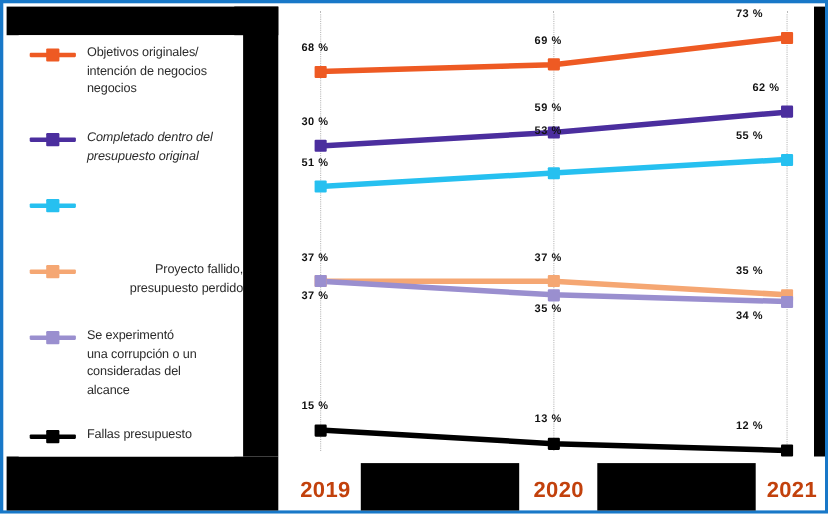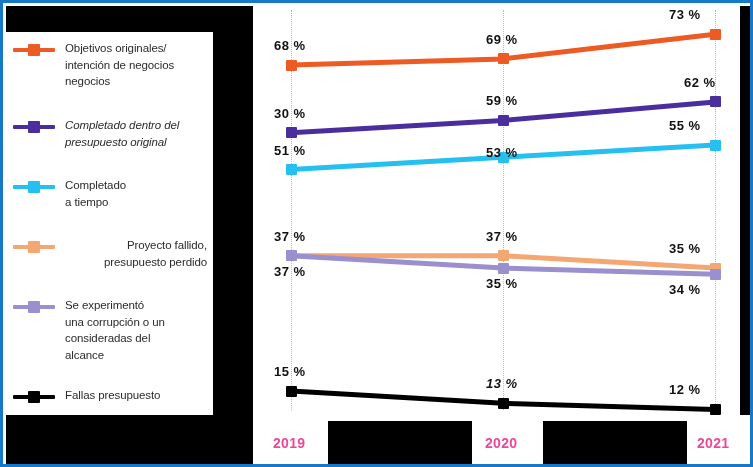--- a/index.html
+++ b/index.html
@@ -13,21 +13,21 @@
     background:#ffffff;
     overflow:hidden;
   }
 
   
   .blackblock{position:absolute;background:#000;}
 
   
   #legend{
     position:absolute;
-    left:0;top:29px;
+    left:14px;top:29px;
     width:204px;height:383px;
     background:#ffffff;
     box-sizing:border-box;
     z-index:5;
   }
   .legend-row{
     position:absolute;
     left:0;width:204px;
     display:flex;
     align-items:flex-start;
@@ -65,32 +65,32 @@
     z-index:1;
   }
   .gridline{
     position:absolute;
     top:4px;height:400px;
     width:0;
     border-left:1.5px dotted #b9b9b9;
   }
   .pt-label{
     position:absolute;
-    font-size:13px;
+    font-size:10px;
     font-weight:bold;
     color:#111;
     white-space:nowrap;
     letter-spacing:0.5px;
     z-index:4;
   }
   .yr-label{
     position:absolute;
-    font-size:14px;
+    font-size:20px;
     font-weight:bold;
-    color:#ec4899;
+    color:#c2410c;
     letter-spacing:0.3px;
     z-index:6;
   }
   .marker{
     position:absolute;
     width:11px;height:11px;
     margin-left:-5.5px;margin-top:-5.5px;
     border-radius:1px;
     z-index:3;
   }
@@ -130,24 +130,20 @@
       <span class="lgd-text">
         <span>Completado dentro del</span><br>
         <span>presupuesto original</span>
       </span>
     </div>
 
     <div class="legend-row" style="top:145px;">
       <span class="lgd-marker">
         <span class="bar" style="background:#26C0F0"></span>
         <span class="sq" style="background:#26C0F0"></span>
-      </span>
-      <span class="lgd-text">
-        <span>Completado</span><br>
-        <span>a tiempo</span>
       </span>
     </div>
 
     <div class="legend-row" style="top:205px;text-align:right;">
       <span class="lgd-marker">
         <span class="bar" style="background:#F5A773"></span>
         <span class="sq" style="background:#F5A773"></span>
       </span>
       <span class="lgd-text">
         <span>Proyecto fallido,</span><br>
@@ -213,30 +209,30 @@
         <div class="marker" style="left: 499px; top: 403.45px; background: rgb(0, 0, 0);"></div>
       </div>
     <div id="ptlabels">
         <span class="pt-label" style="top: 32.05px; left: 58px;">68 %</span>
         <span class="pt-label" style="top: 25.9px; left: 270px;">69 %</span>
         <span class="pt-label" style="top: 1.3px; left: 453px;">73 %</span>
         <span class="pt-label" style="top: 99.7px; left: 58px;">30 %</span>
         <span class="pt-label" style="top: 87.4px; left: 270px;">59 %</span>
         <span class="pt-label" style="top: 68.95px; left: 468px;">62 %</span>
         <span class="pt-label" style="top: 136.6px; left: 58px;">51 %</span>
-        <span class="pt-label" style="top: 139px; left: 270px;">53 %</span>
+        <span class="pt-label" style="top: 108px; left: 270px;">53 %</span>
         <span class="pt-label" style="top: 112px; left: 453px;">55 %</span>
         <span class="pt-label" style="top: 222.7px; left: 58px;">37 %</span>
         <span class="pt-label" style="top: 222.7px; left: 270px;">37 %</span>
         <span class="pt-label" style="top: 235px; left: 453px;">35 %</span>
         <span class="pt-label" style="top: 257.7px; left: 58px;">37 %</span>
         <span class="pt-label" style="top: 270px; left: 270px;">35 %</span>
         <span class="pt-label" style="top: 276.15px; left: 453px;">34 %</span>
         <span class="pt-label" style="top: 358px; left: 58px;">15 %</span>
-        <span class="pt-label" style="top: 370.3px; left: 270px; font-style: italic;">13 %</span>
+        <span class="pt-label" style="top: 370.3px; left: 270px;">13 %</span>
         <span class="pt-label" style="top: 376.45px; left: 453px;">12 %</span>
       </div>
 
     <span class="yr-label" style="left:57px;top:429px;">2019</span>
     <span class="yr-label" style="left:269px;top:429px;">2020</span>
     <span class="yr-label" style="left:481px;top:429px;">2021</span>
   </div>
 
 </div>
 

